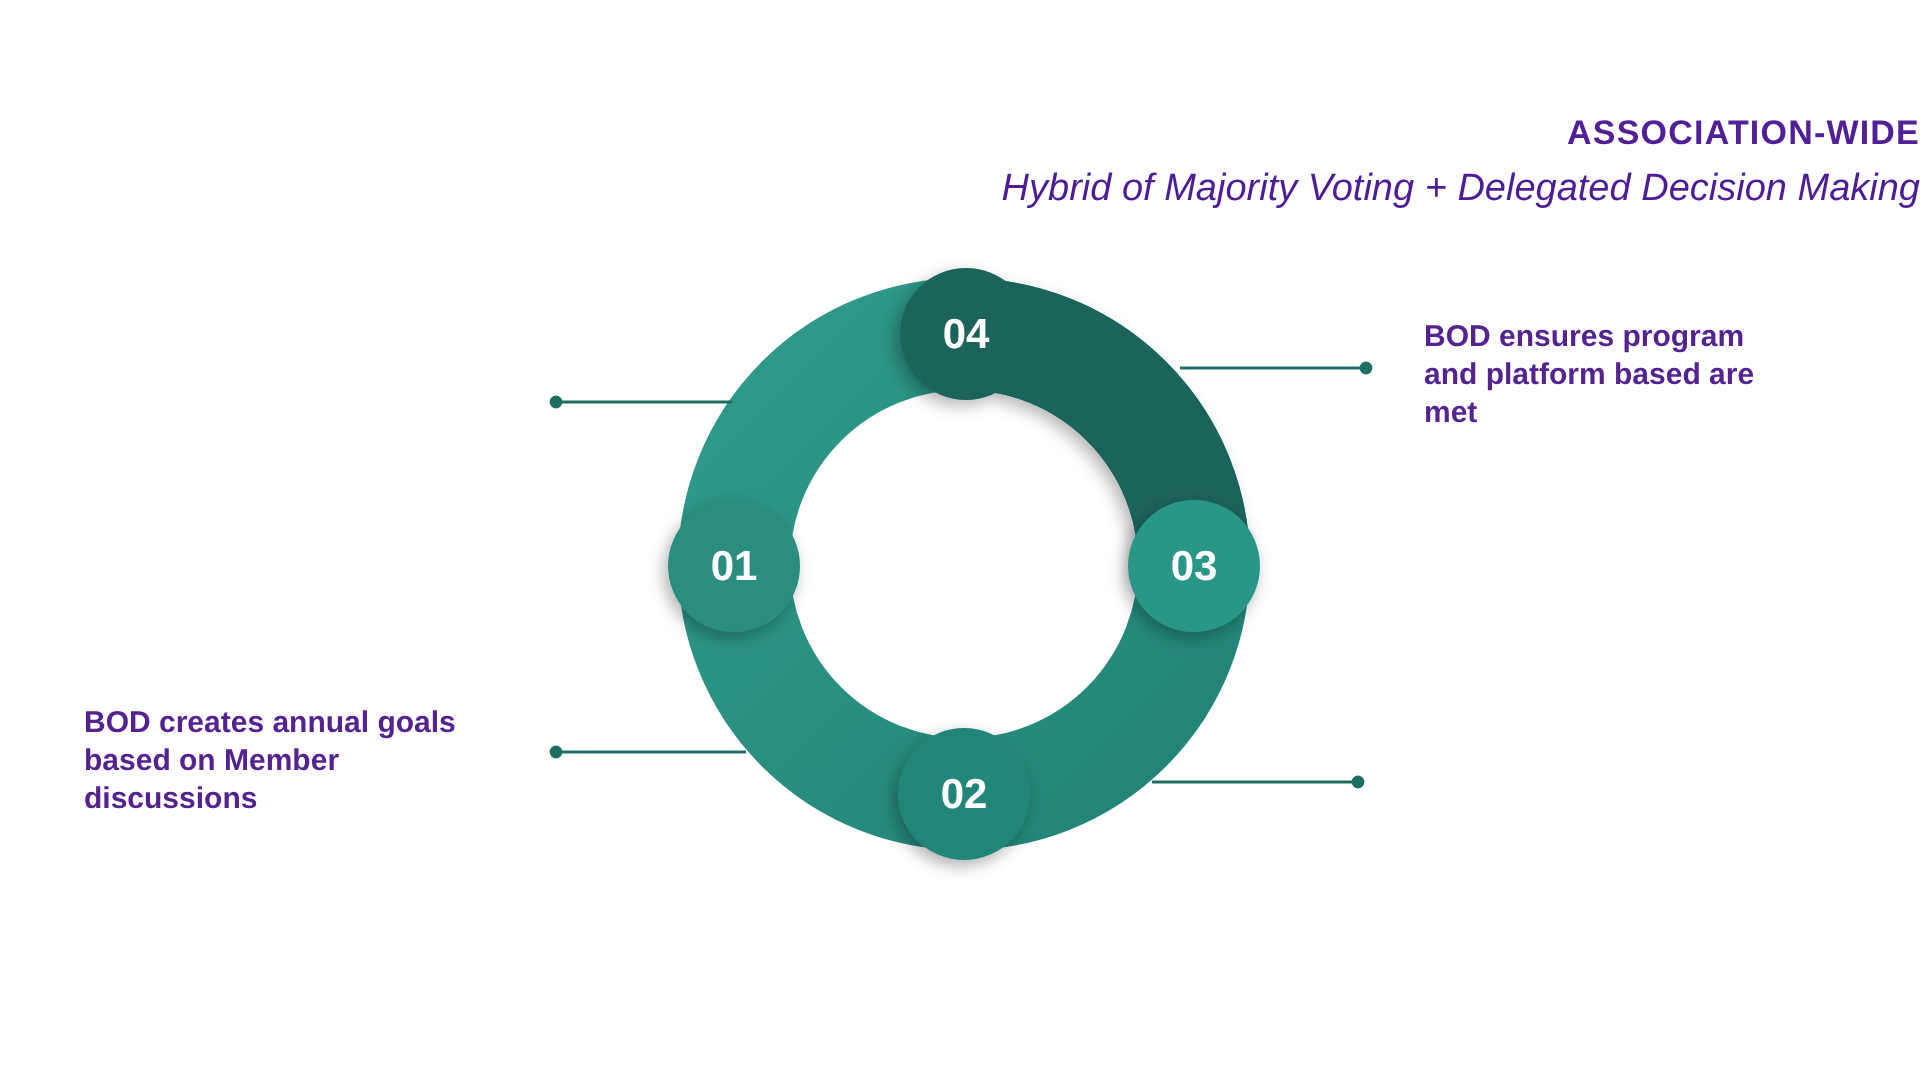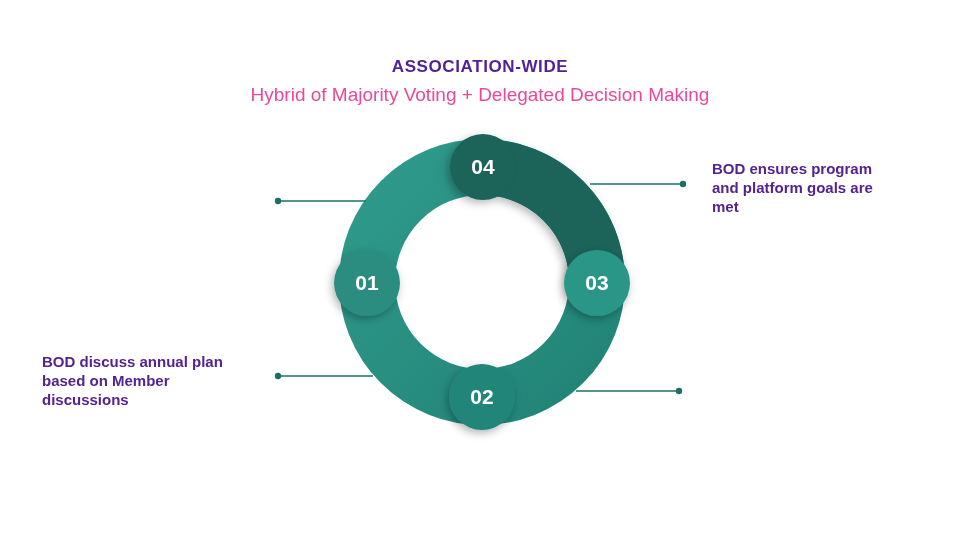--- a/index.html
+++ b/index.html
@@ -1,26 +1,26 @@
 <!DOCTYPE html>
 <html><head>
 <meta charset="utf-8">
 <style>
   html,body{margin:0;padding:0;background:#fff;}
   .canvas{
     position:relative;width:960px;height:540px;background:#ffffff;overflow:hidden;
     font-family:"Liberation Sans",sans-serif;
   }
-  .header{position:absolute;left:0;right:0;top:57px;text-align:center;}
+  .header{position:absolute;left:0;right:0;top:57px;text-align:right;}
   .title{
     font-size:17px;font-weight:800;letter-spacing:.6px;color:#511f96;
     margin:0 0 7px 0;
   }
   .subtitle{
-    font-size:19px;font-weight:400;color:#ec4899;margin:0;
+    font-size:19px;font-weight:400;color:#4c1d95;margin:0;font-style:italic;
   }
   .callout{
     position:absolute;font-size:15px;font-weight:700;color:#54238f;
     line-height:19px;
   }
   .callout.tl{left:42px;top:179px;width:205px;}
   .callout.bl{left:42px;top:352px;width:210px;}
   .callout.tr{left:712px;top:159px;width:180px;}
   .callout.br{left:712px;top:384px;width:230px;}
   svg{position:absolute;inset:0;}
@@ -82,16 +82,16 @@
     </g>
 
     <g>
       <text class="bubble-num" x="367" y="290">01</text>
       <text class="bubble-num" x="482" y="404">02</text>
       <text class="bubble-num" x="597" y="290">03</text>
       <text class="bubble-num" x="483" y="174">04</text>
     </g>
   </svg>
 
-  <div class="callout bl">BOD discuss annual plan based on Member discussions</div>
-  <div class="callout tr">BOD ensures program and platform goals are met</div>
+  <div class="callout bl">BOD creates annual goals based on Member discussions</div>
+  <div class="callout tr">BOD ensures program and platform based are met</div>
 
 </div>
 
 </body></html>

